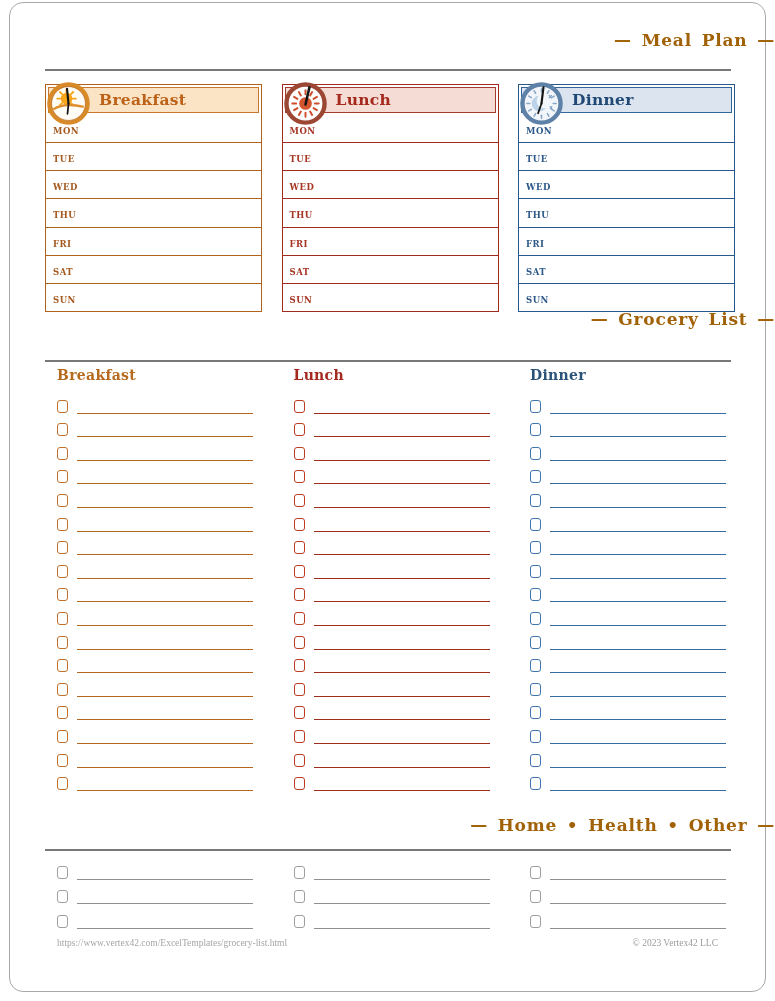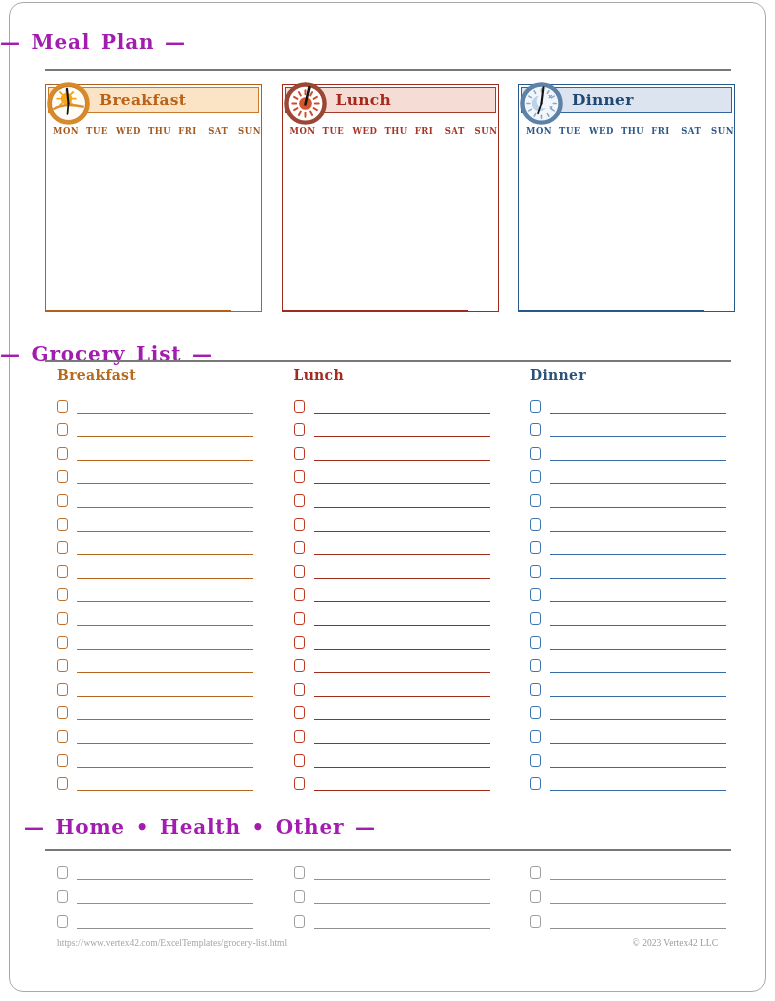--- a/index.html
+++ b/index.html
@@ -6,26 +6,26 @@
   html,body { background:#fff; }
   .page {
     position:relative; width:775px; height:1001px; background:#ffffff;
     font-family:"DejaVu Serif", serif; overflow:hidden;
   }
   .page-border {
     position:absolute; left:9px; top:2px; right:9px; bottom:9px;
     border:1.5px solid #a8a8a8; border-radius:14px; pointer-events:none;
   }
   .section-title {
-    position:absolute; left:0; width:100%; text-align:left;
-    font-size:20px; font-weight:700; color:#a21caf;
+    position:absolute; left:0; width:100%; text-align:right;
+    font-size:17px; font-weight:700; color:#a16207;
     letter-spacing:0.8px; word-spacing:3px;
   }
   #meal-title    { top:30px; }
-  #grocery-title { top:342px; }
+  #grocery-title { top:309px; }
   #other-title   { top:815px;padding-left:24px; }
   .rule {
     position:absolute; left:45px; width:686px; height:2px; background:#787878;
   }
   #rule-1 { top:69px; }
   #rule-2 { top:360px; }
   #rule-3 { top:849px; }
 
   
   .meal-columns {
@@ -39,21 +39,21 @@
   .meal-header {
     position:relative; margin:2px 2px 0 2px; height:26px;
     background:var(--header-bg); border:1px solid var(--header-border);
   }
   .meal-header-label {
     display:block; line-height:24px; padding-left:50px;
     font-size:15.5px; font-weight:700; color:var(--header-text);
     letter-spacing:0.3px;
   }
   .clock { position:absolute; left:-3px; top:-7px; width:45px; height:45px; z-index:3; }
-  .meal-rows { position:absolute; left:0; top:30px; right:0; bottom:0; display:flex; flex-direction:row; }
+  .meal-rows { position:absolute; left:0; top:30px; right:0; bottom:0; display:flex; flex-direction:column; }
   .meal-day-row { flex:1; border-bottom:1px solid var(--table-border); padding:4px 0 0 7px; }
   .meal-day-row:last-child { border-bottom:none; }
   .day-label {
     font-size:8.5px; font-weight:700; color:var(--day-text); letter-spacing:0.5px;
   }
 
   
   .list-wrap {
     position:absolute; left:57px; width:669px;
     display:flex; justify-content:space-between;

